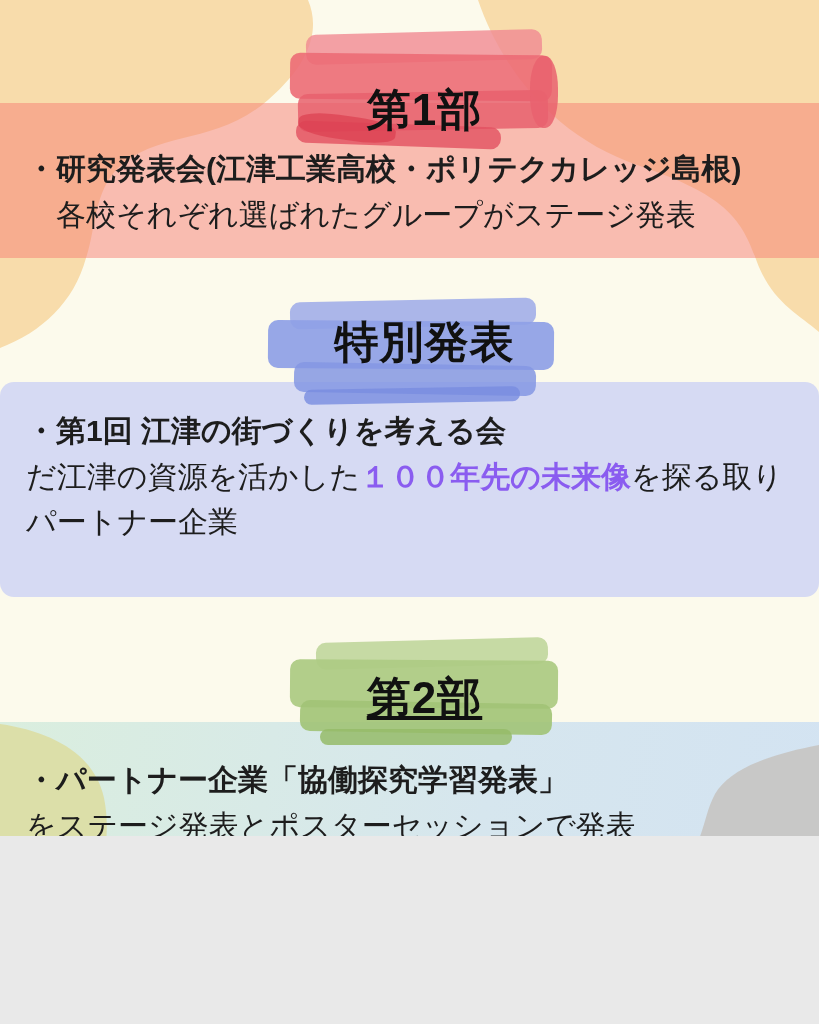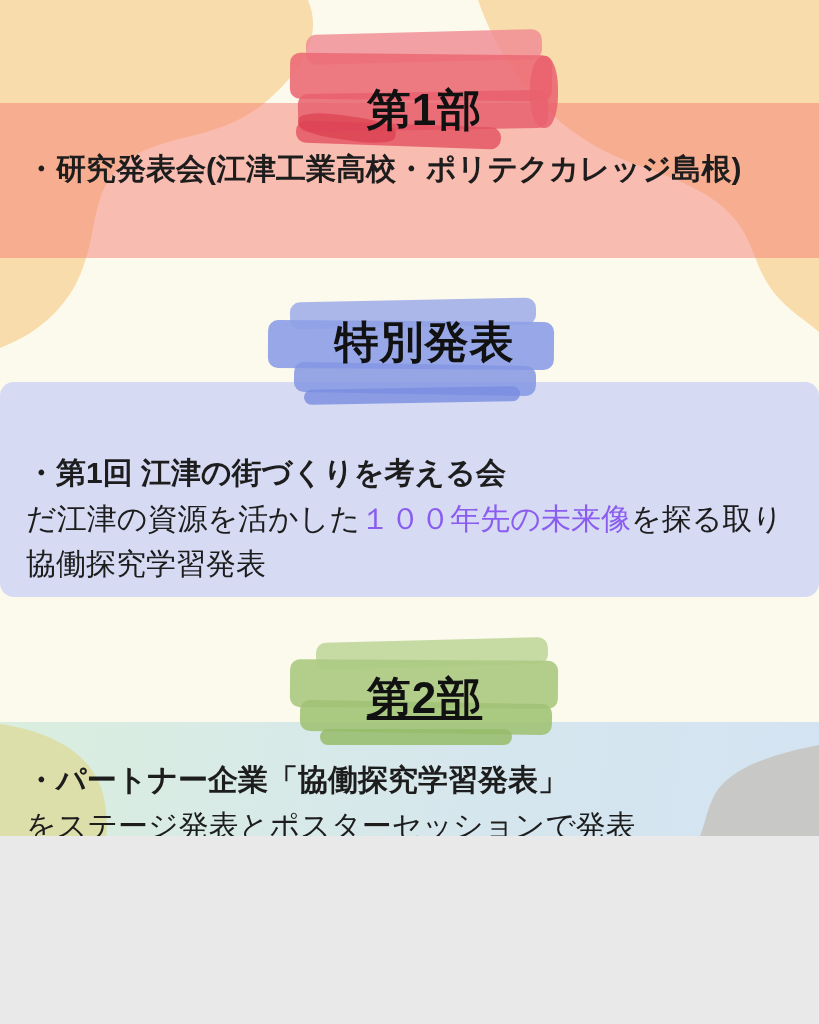--- a/index.html
+++ b/index.html
@@ -47,25 +47,25 @@
   .sec-title{
     position:absolute;left:30px;right:0;text-align:center;
     font-size:44px;font-weight:700;line-height:44px;color:#111;
     letter-spacing:1px;white-space:nowrap;
   }
   .t1{top:88px;} .t2{top:320px;} .t3{top:676px;text-decoration:underline;}
 
   
   .body-text{position:absolute;left:26px;right:14px;font-size:30px;line-height:45.5px;white-space:nowrap;}
   .bt1{top:146px;line-height:46px;}
-  .bt2{top:408px;margin-top:42px;}
+  .bt2{top:408px;}
   .bt3{top:757px;}
   .line{display:block;}
   .seg-bold{font-weight:700;}
-  .seg-purple{font-weight:400;color:#8a5cf0;}
+  .seg-purple{font-weight:700;color:#8a5cf0;}
   .seg-green{font-weight:700;color:#1f8a45;}
 </style>
 </head>
 <body>
 
 <div class="canvas">
 
   <svg class="layer" width="819" height="1024" viewBox="0 0 819 1024" aria-hidden="true">
     <rect x="0" y="0" width="819" height="1024" fill="#fcfaec"></rect>
     <path d="M0,0 L308,0 C320,28 312,62 268,100 C215,146 158,130 118,168 C94,192 96,228 86,258 C74,302 42,332 0,348 Z" fill="#f8dcab"></path>
@@ -105,26 +105,27 @@
     <div class="stroke s3"></div>
     <div class="stroke s4"></div>
   </div>
 
   <div class="sec-title t1">第1部</div>
   <div class="sec-title t2">特別発表</div>
   <div class="sec-title t3">第2部</div>
 
   <div class="body-text bt1">
     <span class="line"><span class="seg-bold">・研究発表会(江津工業高校・ポリテクカレッジ島根)</span></span>
+    <span class="line"><span>　各校それぞれ選ばれたグループがステージ発表</span></span>
   </div>
 
   <div class="body-text bt2">
     <span class="line"><span class="seg-bold">・第1回 江津の街づくりを考える会</span></span>
     <span class="line"><span>だ江津の資源を活かした</span><span class="seg-purple">１００年先の未来像</span><span>を探る取り</span></span>
-    <span class="line"><span>協働探究学習発表</span></span>
+    <span class="line"><span>パートナー企業</span></span>
   </div>
 
   <div class="body-text bt3">
     <span class="line"><span class="seg-bold">・パートナー企業「協働探究学習発表」</span></span>
     <span class="line"><span>をステージ発表とポスターセッションで発表</span></span>
   </div>
 
 </div>
 
 </body></html>

